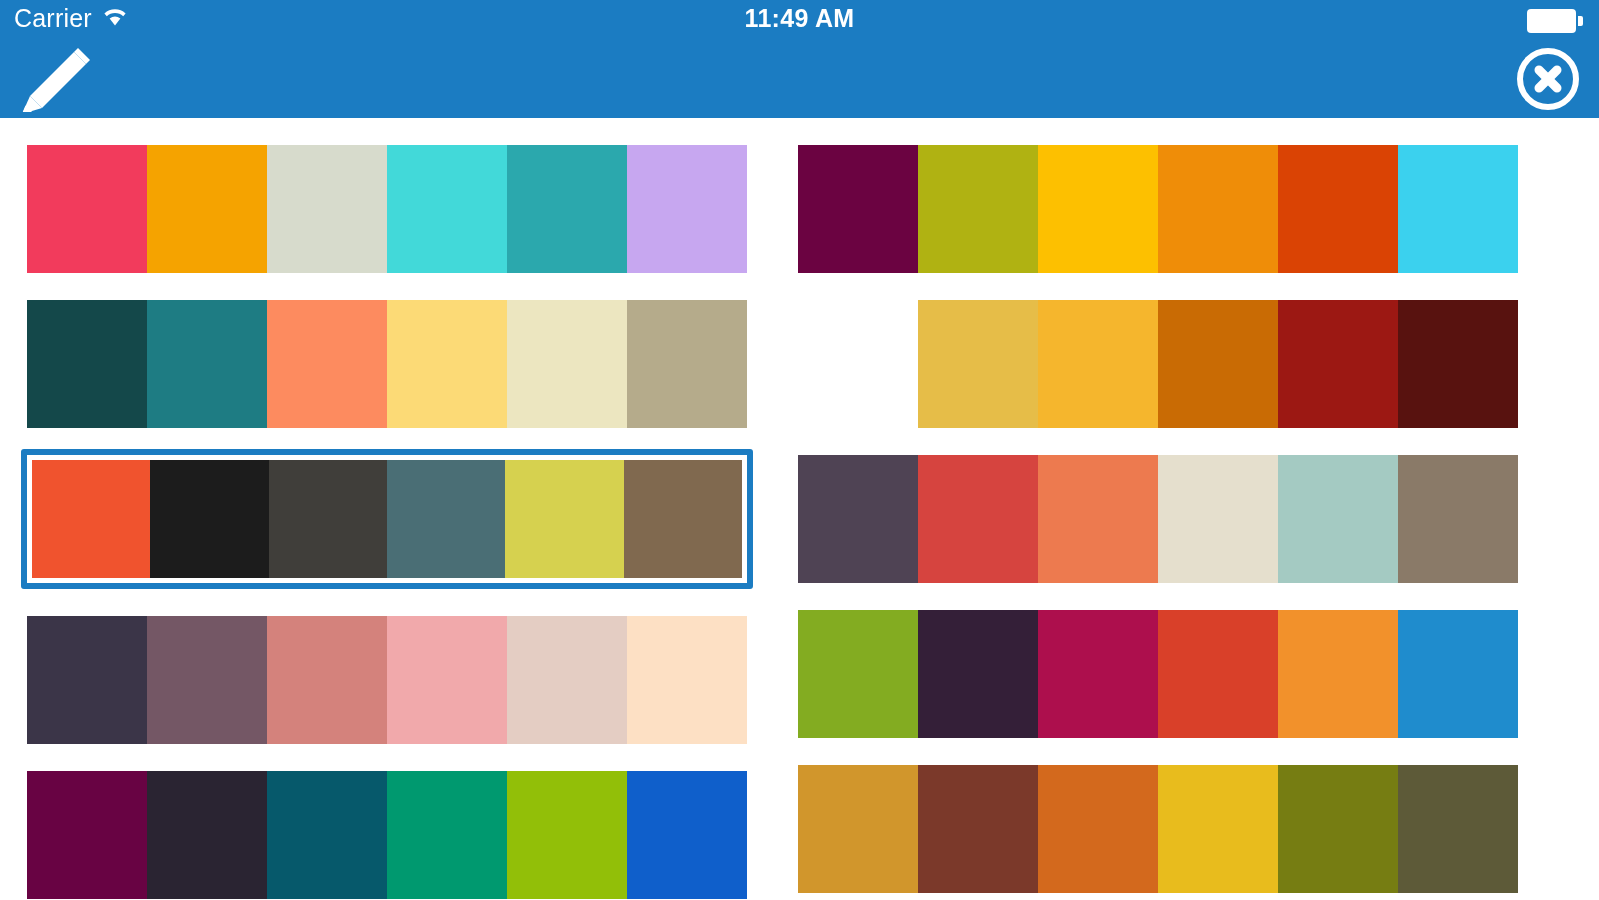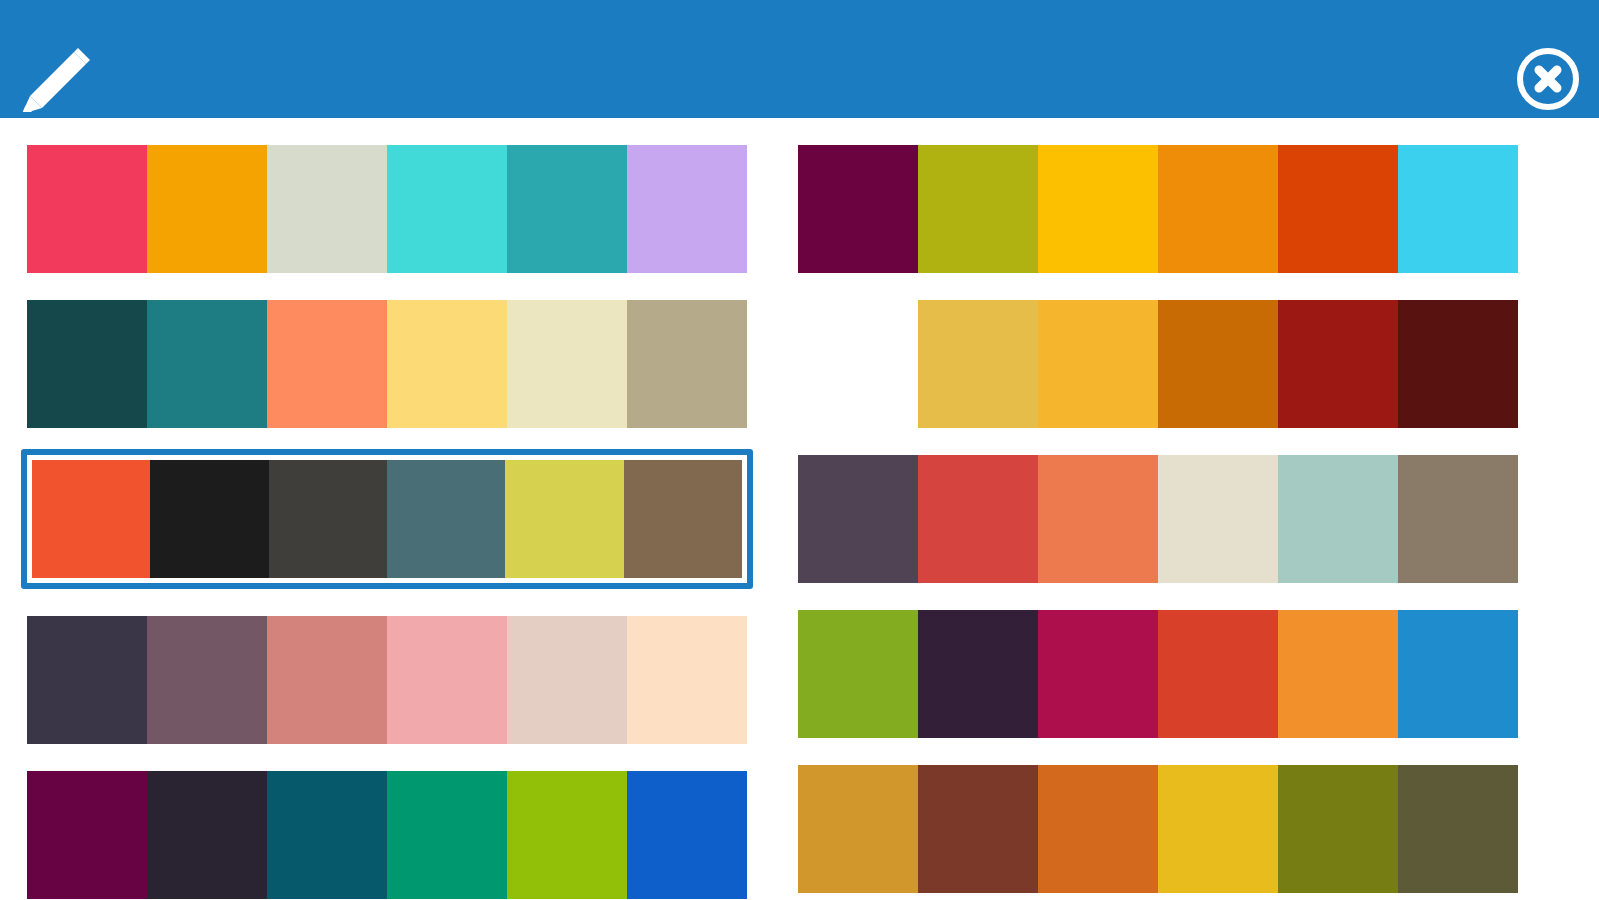--- a/index.html
+++ b/index.html
@@ -140,20 +140,39 @@
     height: 100%;
   }
 </style>
 </head>
 <body>
 
 <div id="app">
 
   <div class="navbar">
 
+    <div class="status-bar">
+
+      <div class="carrier">
+        <span class="carrier-label">Carrier</span>
+        <span class="wifi-icon">
+          <svg width="28" height="22" viewBox="0 0 28 22">
+            <path d="M14 20.5 L8.6 13.6 A8.8 8.8 0 0 1 19.4 13.6 Z" fill="#ffffff"></path>
+            <path d="M3.4 8.4 A15.5 15.5 0 0 1 24.6 8.4 L22.2 11.2 A12 12 0 0 0 5.8 11.2 Z" fill="#ffffff"></path>
+          </svg>
+        </span>
+      </div>
+
+      <div class="clock">11:49 AM</div>
+
+      <div class="battery">
+        <div class="battery-body"></div>
+        <div class="battery-cap"></div>
+      </div>
+    </div>
 
     <div class="edit-button">
       <span>
         <svg width="88" height="68" viewBox="0 0 88 68">
           <g transform="translate(8,6)">
 
             <path d="M58 2 L70 14 L26 58 L14 46 Z" fill="#ffffff"></path>
 
             <path d="M62 -2 L74 10 L70 14 L58 2 Z" fill="#ffffff"></path>
 

